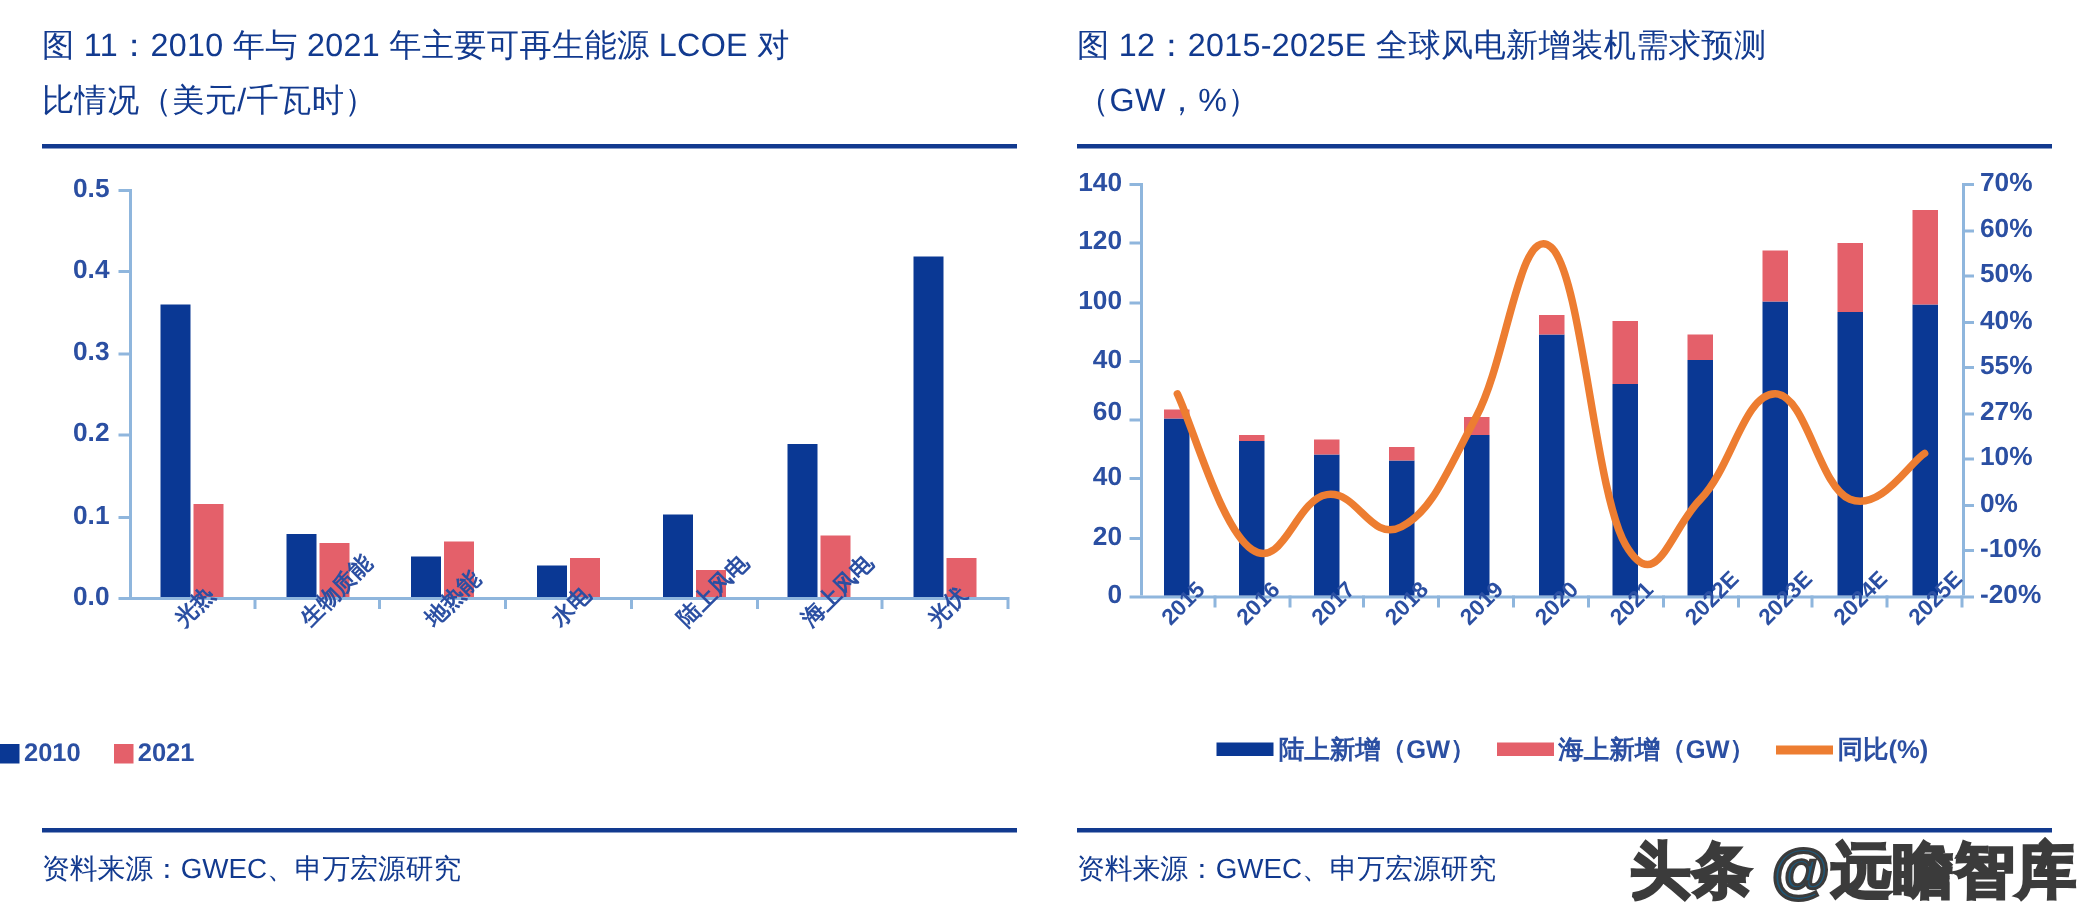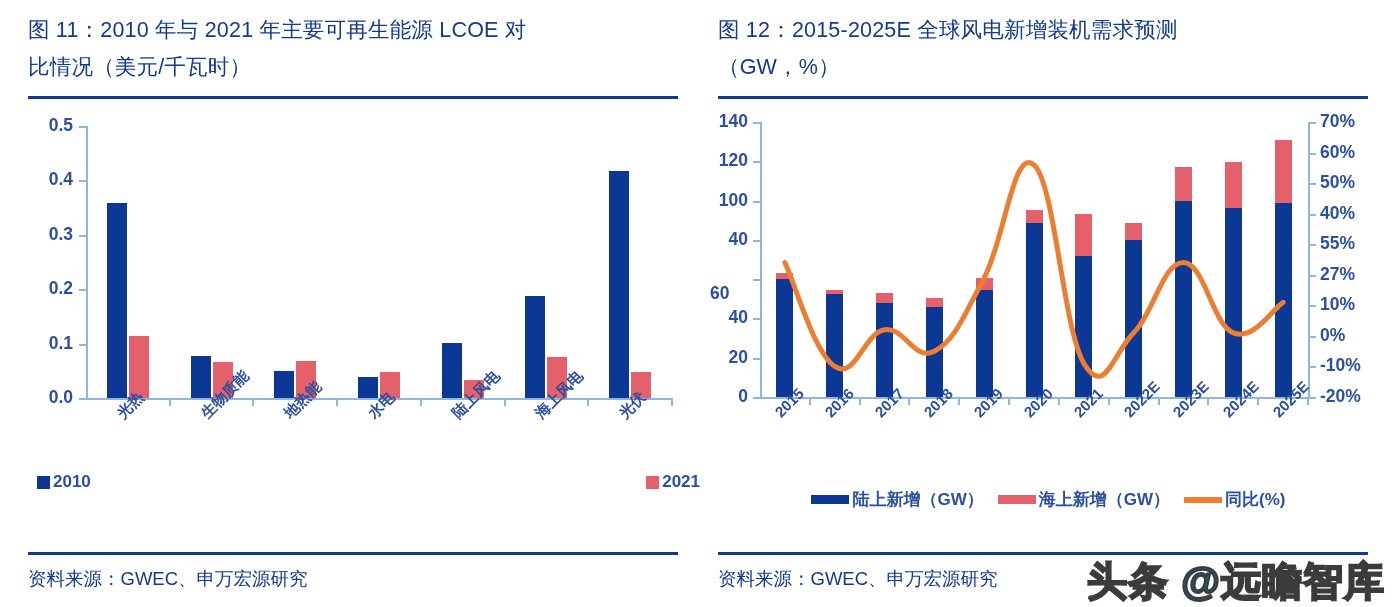--- a/index.html
+++ b/index.html
@@ -157,21 +157,21 @@
         <div class="tick" style="left: 559.286px; top: 280px; width: 2px; height: 8px;"></div>
         <div class="bar bar-blue" title="海上风电 2010: 0.188" style="left: 497.429px; top: 177.728px; width: 20px; height: 102.272px; bottom: auto;"></div>
         <div class="bar bar-red" title="海上风电 2021: 0.075" style="left: 519.429px; top: 239.2px; width: 20px; height: 40.8px; bottom: auto;"></div>
         <div class="cat-label" style="left: 504.429px; top: 292px;">海上风电</div>
         <div class="tick" style="left: 643px; top: 280px; width: 2px; height: 8px;"></div>
         <div class="bar bar-blue" title="光伏 2010: 0.417" style="left: 581.143px; top: 53.152px; width: 20px; height: 226.848px; bottom: auto;"></div>
         <div class="bar bar-red" title="光伏 2021: 0.048" style="left: 603.143px; top: 253.888px; width: 20px; height: 26.112px; bottom: auto;"></div>
         <div class="cat-label" style="left: 588.143px; top: 292px;">光伏</div>
       </div>
 
-    <div class="legend" id="legend-left" style="left:0px; top:472px; width:700px; justify-content:space-between; gap:22px;padding-left:37px;">
+    <div class="legend" id="legend-left" style="left:0px; top:492px; width:700px; justify-content:flex-start; gap:22px;">
         <div class="legend-item">
           <span class="lg-sq" style="background: rgb(10, 56, 148);"></span>
           <span class="lg-text">2010</span>
         </div>
         <div class="legend-item">
           <span class="lg-sq" style="background: rgb(228, 96, 106);"></span>
           <span class="lg-text">2021</span>
         </div>
       </div>
 
@@ -189,21 +189,21 @@
         <div class="axis-line" style="left: 50px; top: 10px; width: 2px; height: 275px;"></div>
         <div class="axis-line" style="left: 598px; top: 10px; width: 2px; height: 275px;"></div>
         <div class="axis-line" style="left: 50px; top: 285px; width: 548px; height: 2px;"></div>
         <div class="tick" style="left: 43px; top: 285px; width: 7px; height: 2px;"></div>
         <div class="axis-label" style="left: 0px; top: 276px; width: 38px; text-align: right;">0</div>
         <div class="tick" style="left: 43px; top: 245.714px; width: 7px; height: 2px;"></div>
         <div class="axis-label" style="left: 0px; top: 236.714px; width: 38px; text-align: right;">20</div>
         <div class="tick" style="left: 43px; top: 206.429px; width: 7px; height: 2px;"></div>
         <div class="axis-label" style="left: 0px; top: 197.429px; width: 38px; text-align: right;">40</div>
         <div class="tick" style="left: 43px; top: 167.143px; width: 7px; height: 2px;"></div>
-        <div class="axis-label" style="left: 0px; top: 173px; width: 38px; ">60</div>
+        <div class="axis-label" style="left: 0px; top: 154px; width: 38px; text-align: right;">60</div>
         <div class="tick" style="left: 43px; top: 127.857px; width: 7px; height: 2px;"></div>
         <div class="axis-label" style="left: 0px; top: 118.857px; width: 38px; text-align: right;">40</div>
         <div class="tick" style="left: 43px; top: 88.5714px; width: 7px; height: 2px;"></div>
         <div class="axis-label" style="left: 0px; top: 79.5714px; width: 38px; text-align: right;">100</div>
         <div class="tick" style="left: 43px; top: 49.2857px; width: 7px; height: 2px;"></div>
         <div class="axis-label" style="left: 0px; top: 40.2857px; width: 38px; text-align: right;">120</div>
         <div class="tick" style="left: 43px; top: 10px; width: 7px; height: 2px;"></div>
         <div class="axis-label" style="left: 0px; top: 1px; width: 38px; text-align: right;">140</div>
         <div class="tick" style="left: 598px; top: 285px; width: 8px; height: 2px;"></div>
         <div class="axis-label" style="left: 610px; top: 276px; text-align: left;">-20%</div>

